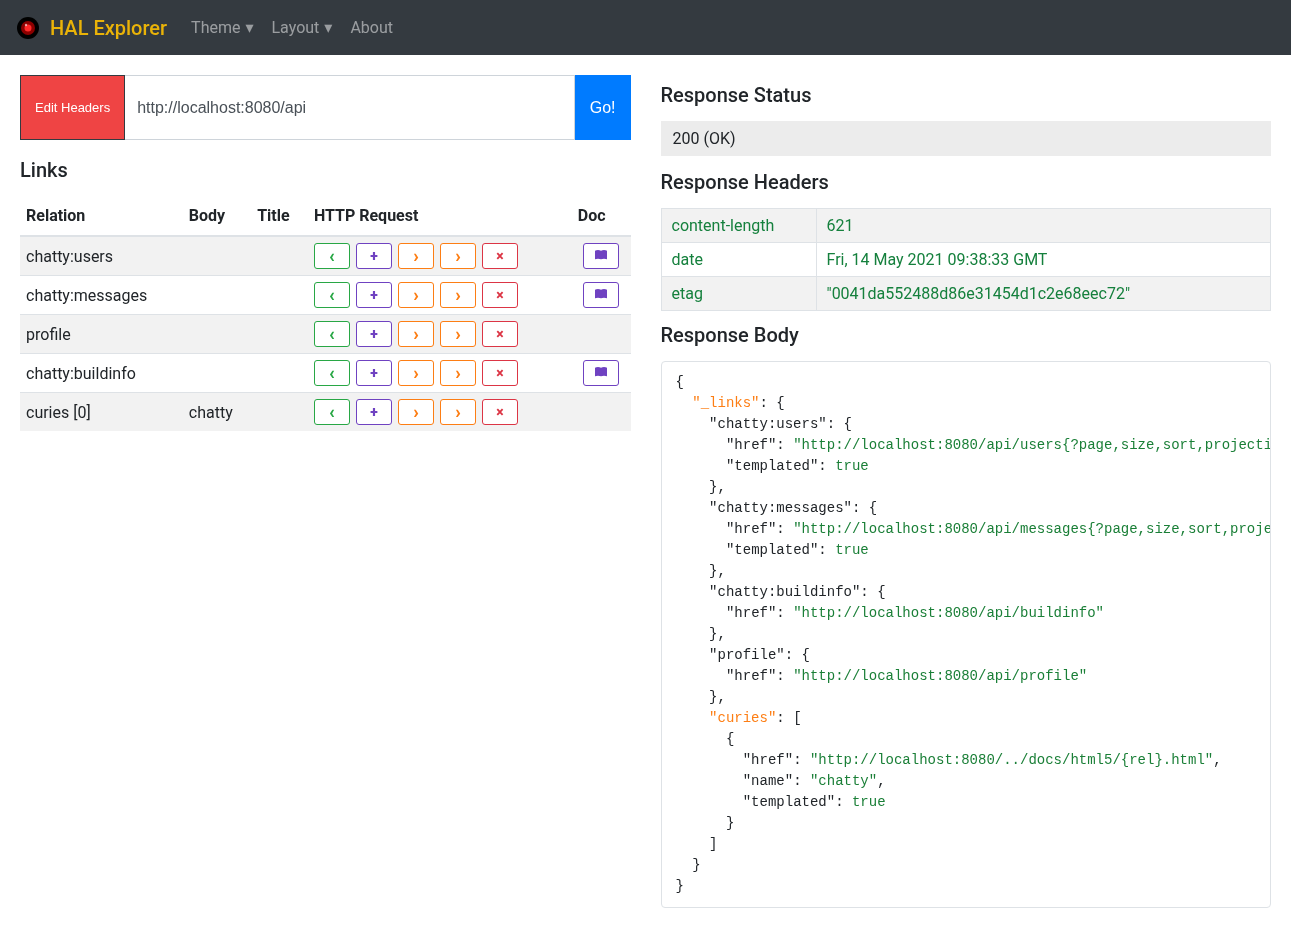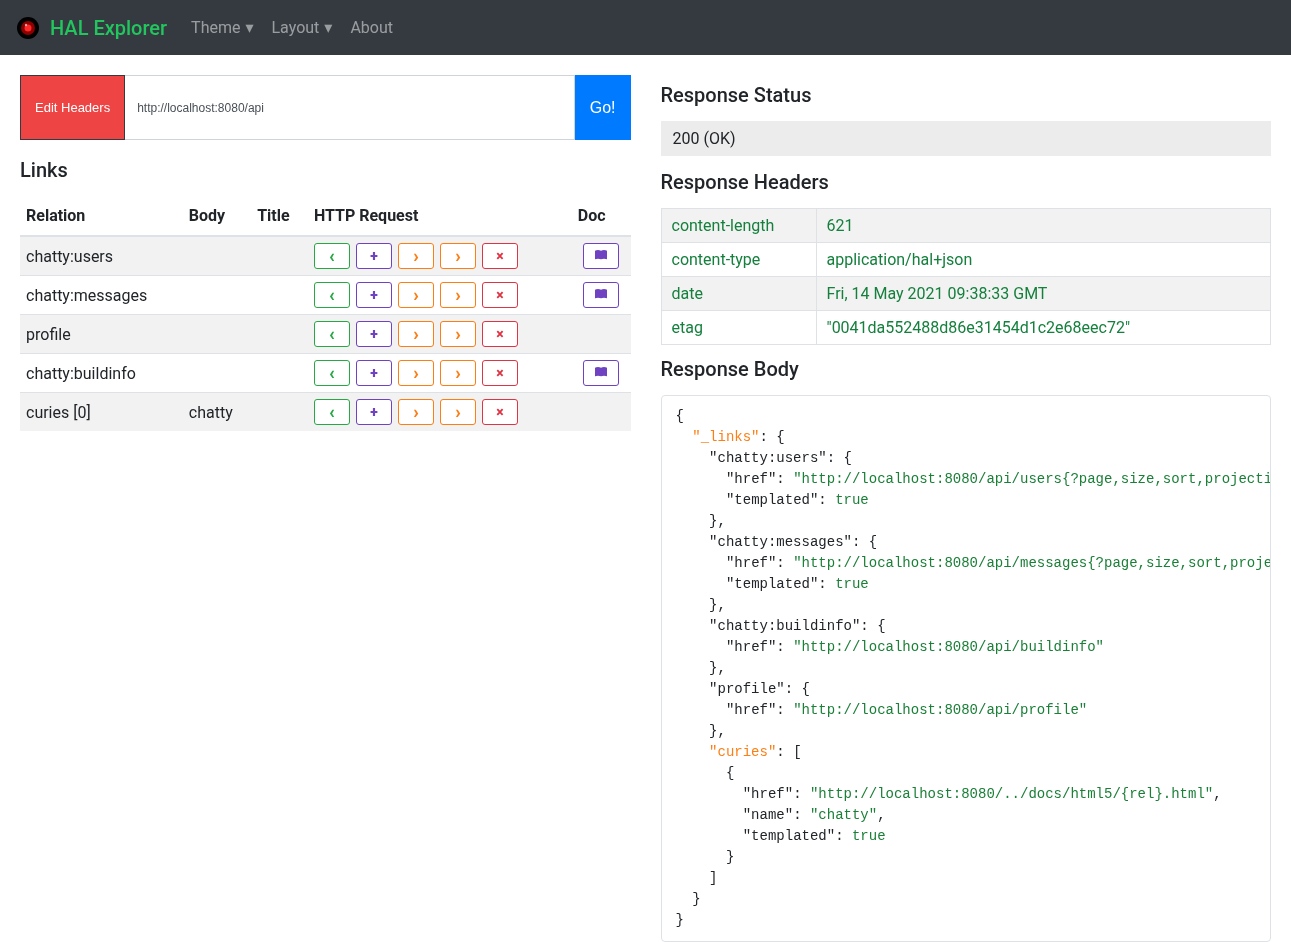--- a/index.html
+++ b/index.html
@@ -16,21 +16,21 @@
     display: flex;
     align-items: center;
     padding: 8px 16px;
     height: 55px;
   }
   .navbar .brand {
     display: flex;
     align-items: flex-start;
     font-size: 20px;
     font-weight: 500;
-    color: #22c55e;
+    color: #eab308;
     margin-right: 24px;
   }
   .navbar .brand .logo {
     width: 24px; height: 24px; margin-right: 10px;
   }
   .navbar .navitem {
     color: rgba(255,255,255,0.5);
     margin-right: 18px;
     display: flex;
     align-items: center;
@@ -57,21 +57,21 @@
     padding: 24px 14px;
     border: 1px solid #343a40;
     font-size: 13px;
     cursor: pointer;
   }
   .url-input {
     flex: 1;
     border: 1px solid #ced4da;
     border-left: none;
     padding: 6px 12px;
-    font-size: 12px;
+    font-size: 16px;
     color: #495057;
   }
   .go-btn {
     background: #007bff;
     color: #fff;
     border: 1px solid #007bff;
     padding: 6px 14px;
     font-size: 16px;
     cursor: pointer;
   }
@@ -355,24 +355,20 @@
     <div class="status-box">200 (OK)</div>
 
     <h4>Response Headers</h4>
     <table class="headers">
       <tbody id="headers-body">
           <tr>
             <td>content-length</td>
             <td>621</td>
           </tr>
           <tr>
-            <td>content-type</td>
-            <td>application/hal+json</td>
-          </tr>
-          <tr>
             <td>date</td>
             <td>Fri, 14 May 2021 09:38:33 GMT</td>
           </tr>
           <tr>
             <td>etag</td>
             <td>"0041da552488d86e31454d1c2e68eec72"</td>
           </tr>
         </tbody>
     </table>
 

